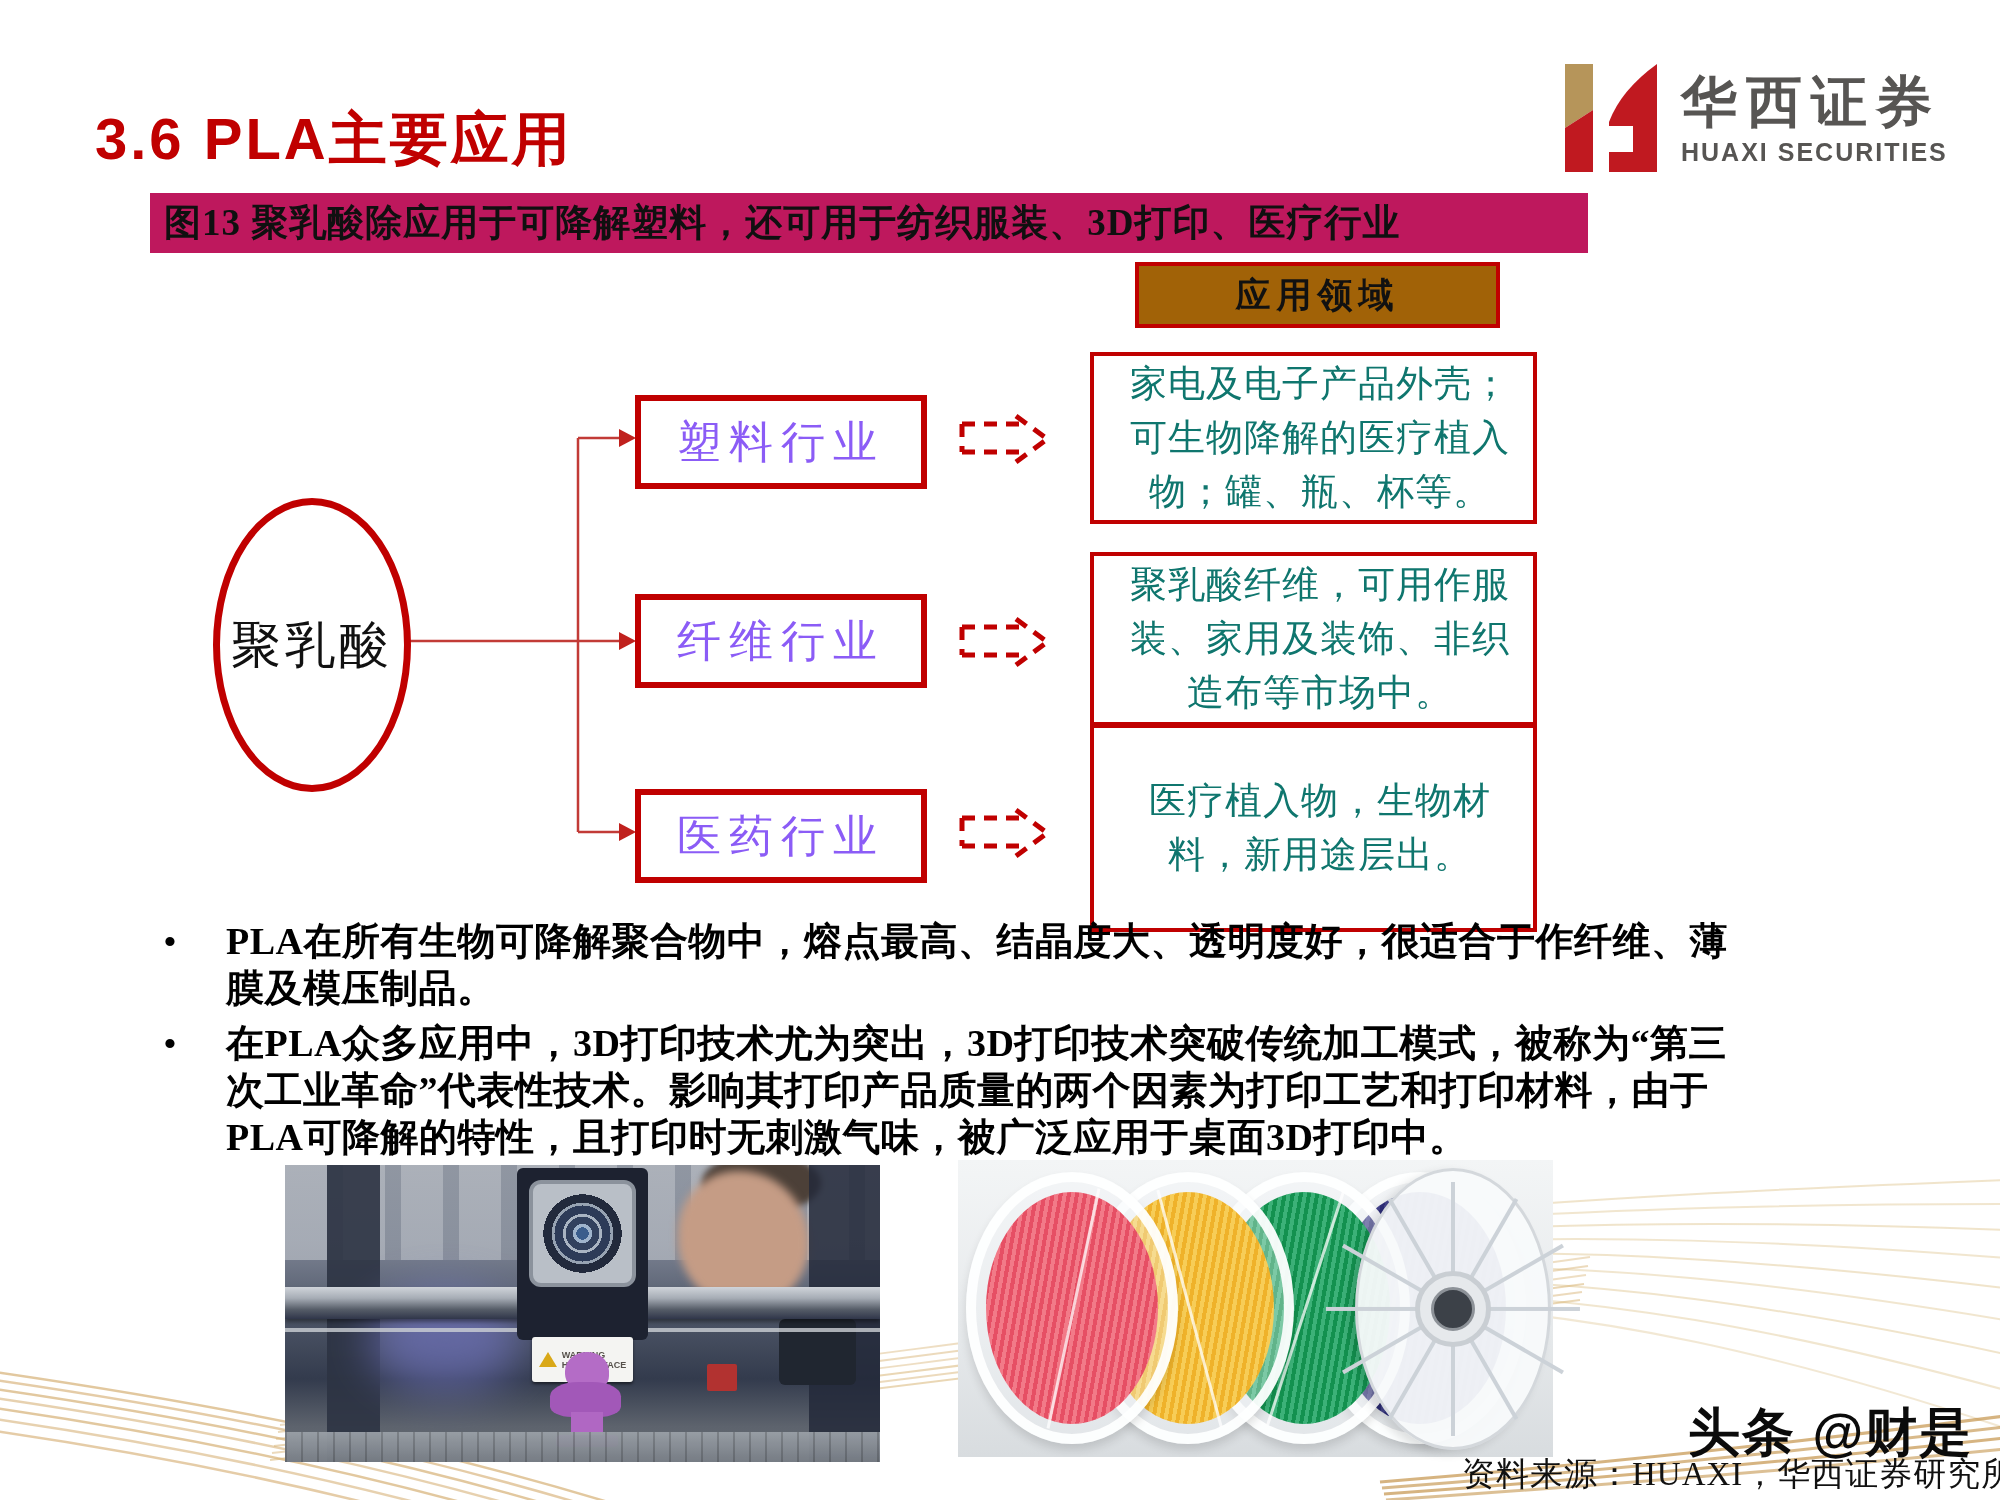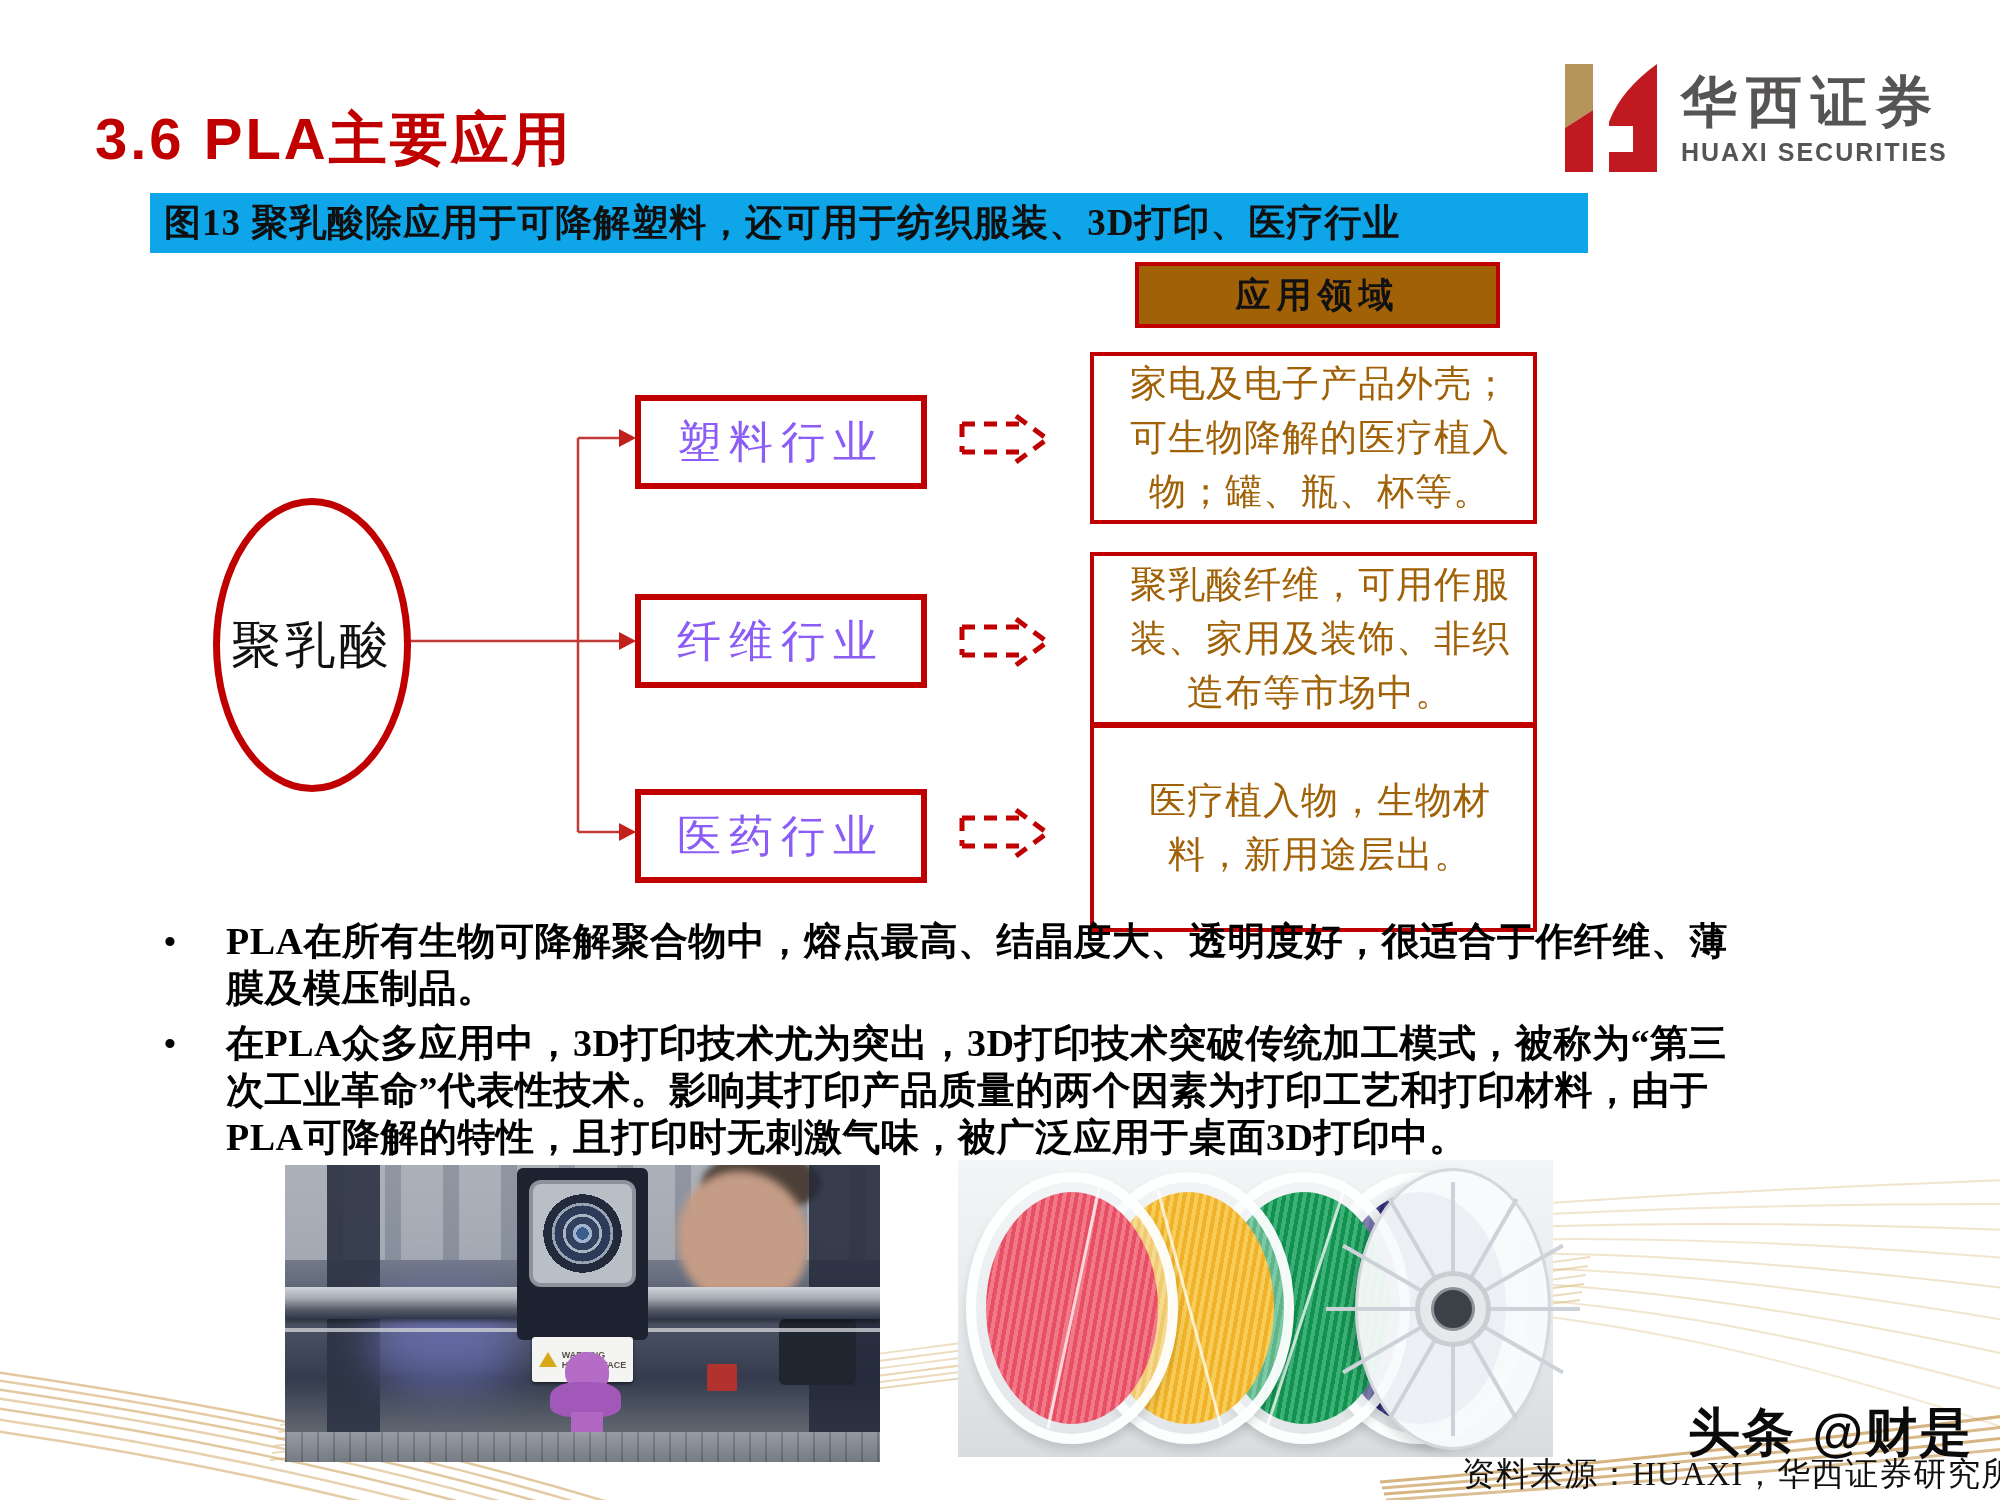--- a/index.html
+++ b/index.html
@@ -12,40 +12,40 @@
   
   .title{position:absolute;left:95px;top:101px;font-size:58px;font-weight:bold;color:#c00000;
          letter-spacing:3px;z-index:3;font-family:"Liberation Sans",sans-serif;}
   .logo{position:absolute;left:1563px;top:62px;width:400px;height:115px;z-index:3;display:flex;}
   .logo-mark{width:96px;height:112px;flex:0 0 auto;}
   .logo-text{margin-left:22px;display:flex;flex-direction:column;justify-content:center;}
   .logo-cn{font-size:56px;font-weight:bold;color:#575553;letter-spacing:9px;font-family:"Liberation Serif",serif;line-height:1.1;}
   .logo-en{font-size:25px;font-weight:bold;color:#575553;letter-spacing:2px;margin-top:4px;font-family:"Liberation Sans",sans-serif;}
 
   
-  .caption-bar{position:absolute;left:150px;top:193px;width:1438px;height:60px;background:#0ea5e9;z-index:2;
+  .caption-bar{position:absolute;left:150px;top:193px;width:1438px;height:60px;background:#be185d;z-index:2;
                display:flex;align-items:center;}
   .caption-text{font-size:37px;font-weight:600;color:#101010;margin-left:14px;letter-spacing:1px;
                 font-family:"Liberation Serif",serif;white-space:nowrap;}
 
   
   .diagram-svg{position:absolute;left:0;top:0;width:2000px;height:1500px;z-index:1;pointer-events:none;}
   .app-header-box{position:absolute;left:1135px;top:262px;width:357px;height:58px;border:4px solid #c00000;
                   background:#a16207;display:flex;align-items:center;justify-content:center;z-index:2;}
   .app-header-box span{font-size:35px;font-weight:bold;color:#111;letter-spacing:6px;font-family:"Liberation Serif",serif;}
   .root-circle{position:absolute;left:213px;top:498px;width:184px;height:280px;border:7px solid #c00000;border-radius:50%;
                background:#fff;display:flex;align-items:center;justify-content:center;z-index:2;}
   .root-circle span{font-size:50px;color:#111;letter-spacing:4px;font-family:"Liberation Serif",serif;}
   .branch-box{position:absolute;left:635px;width:280px;height:82px;border:6px solid #c00000;background:#fff;
               display:flex;align-items:center;justify-content:center;z-index:2;}
   .branch-box span{font-size:44px;color:#8b5cf6;letter-spacing:8px;font-family:"Liberation Serif",serif;}
   .bb0{top:395px;} .bb1{top:594px;} .bb2{top:789px;}
   .desc-box{position:absolute;left:1090px;width:447px;border:4px solid #c00000;background:#fff;z-index:2;
             display:flex;align-items:center;justify-content:center;text-align:center;padding:6px 22px;box-sizing:border-box;}
-  .desc-box span{font-size:37px;color:#a16207;line-height:54px;letter-spacing:1px;font-family:"Liberation Serif",serif;margin-left:13px;}
+  .desc-box span{font-size:37px;color:#0f766e;line-height:54px;letter-spacing:1px;font-family:"Liberation Serif",serif;margin-left:13px;}
   .db0{top:352px;height:172px;} .db1{top:552px;height:174px;} .db2{top:724px;height:208px;}
 
   
   .bullets{position:absolute;left:160px;top:918px;width:1585px;z-index:2;}
   .bullet{display:flex;margin-bottom:8px;}
   .bullet .dot{flex:0 0 62px;font-size:34px;color:#000;line-height:47px;padding-left:4px;}
   .bullet .btxt{flex:1;font-size:38px;font-weight:600;color:#000;line-height:47px;letter-spacing:0.5px;
                 font-family:"Liberation Serif",serif;}
 
   

